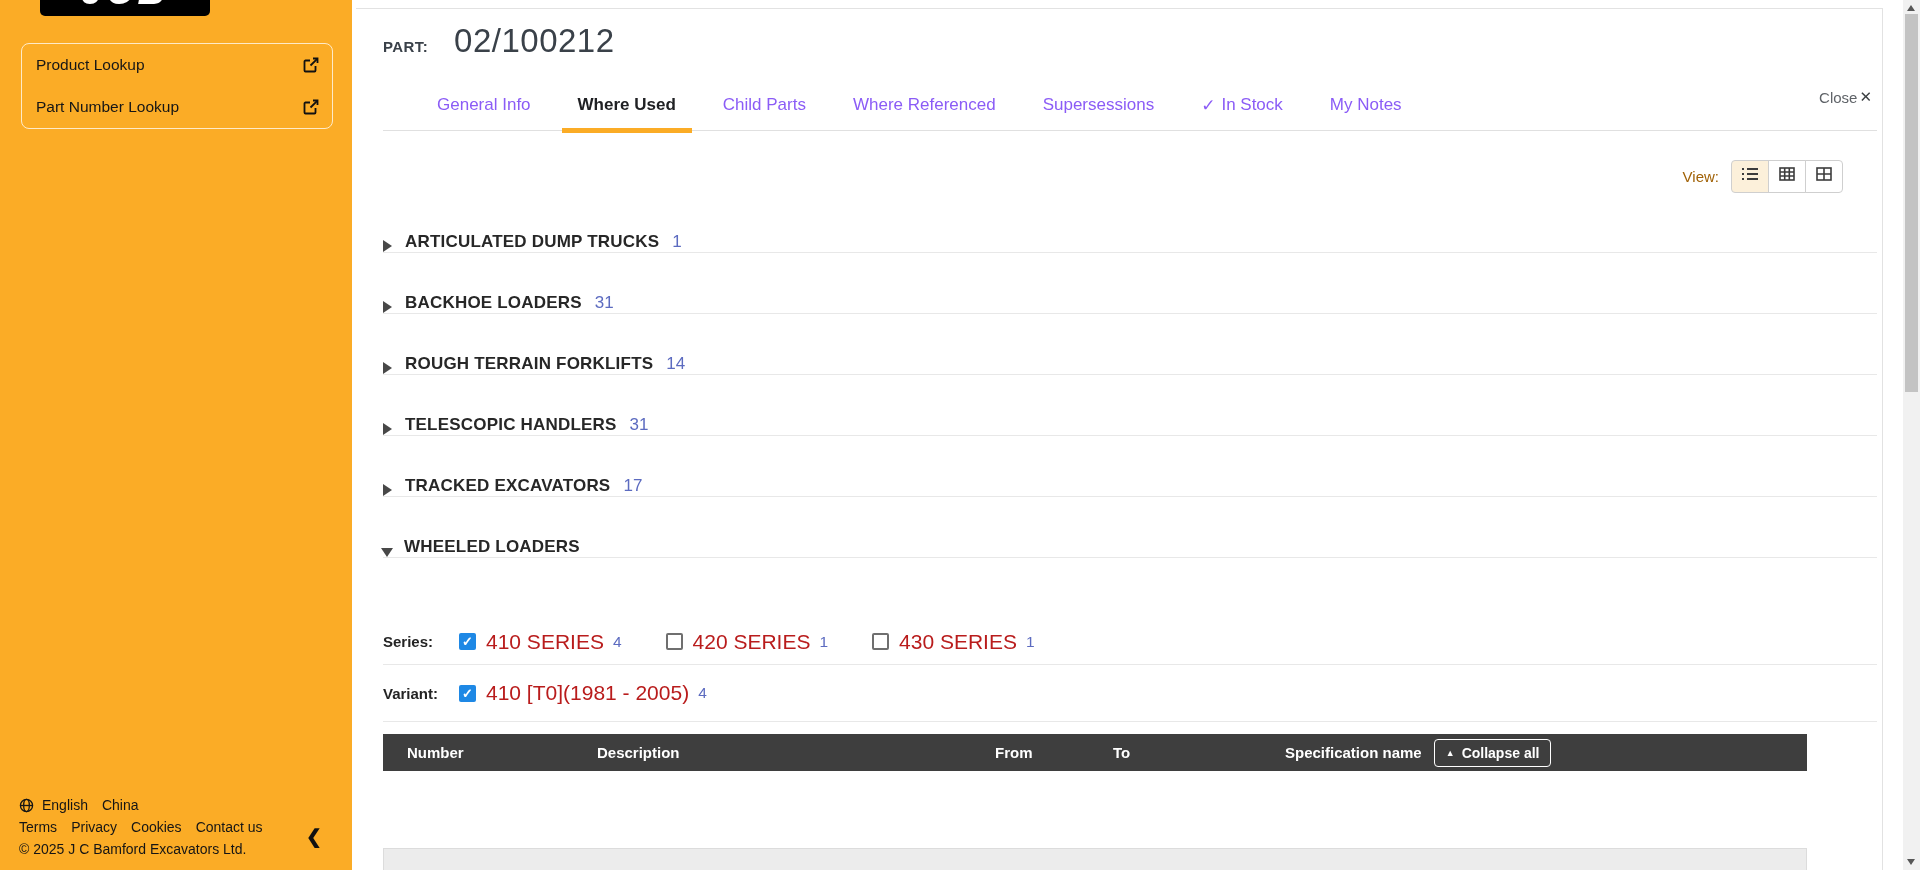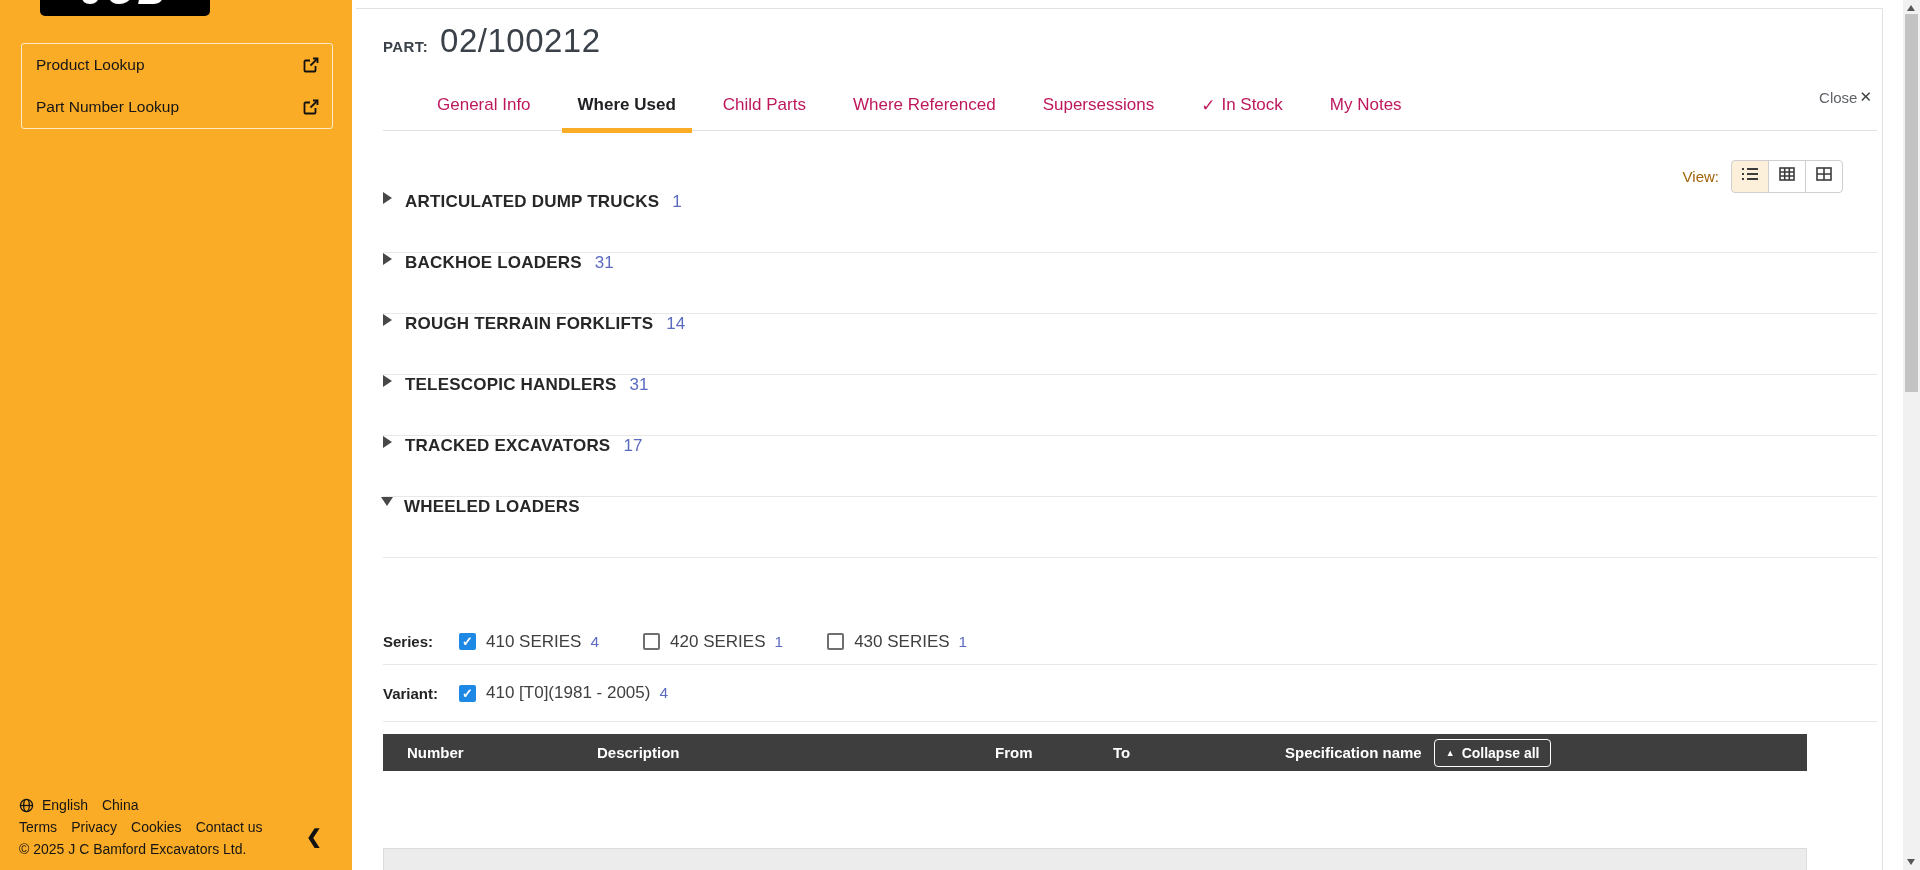--- a/index.html
+++ b/index.html
@@ -5,81 +5,81 @@
   * { margin:0; padding:0; box-sizing:border-box; }
   html,body { width:1920px; height:870px; overflow:hidden; background:#fff;
               font-family:"Liberation Sans", sans-serif; }
 
   
   .sidebar { position:absolute; left:0; top:0; width:352px; height:870px; background:#FBAC26; }
   .logo { position:absolute; left:40px; top:-34px; width:170px; height:50px; background:#000;
           border-radius:5px; color:#fff; font-weight:bold; font-style:italic; font-size:38px;
           letter-spacing:4px; display:flex; align-items:center; justify-content:center; }
   .lookup-box { position:absolute; left:21px; top:43px; width:312px;
-                border:1px solid rgba(255,255,255,.75); border-radius:3px; }
+                border:1px solid rgba(255,255,255,.75); border-radius:8px; }
   .lookup-row { height:42px; display:flex; align-items:center; justify-content:space-between;
                 padding:0 13px 0 14px; font-size:15.5px; color:#161616; cursor:pointer; }
   .lookup-row svg { display:block; }
   .side-footer { position:absolute; left:19px; bottom:10px; font-size:14px; color:#151515; }
   .sf-line { display:flex; align-items:center; height:22px; }
   .sf-line .gap { margin-right:14px; }
   .globe { margin-right:8px; display:flex; }
   .collapse-chevron { position:absolute; left:306px; bottom:22px; font-size:19px; font-weight:bold;
                       color:#111; cursor:pointer; }
 
   
   .main { position:absolute; left:352px; top:0; width:1551px; height:870px; background:#fff; }
   .card-border { position:absolute; left:4px; top:8px; width:1527px; height:862px;
                  border-top:1px solid #e2e2e2; border-right:1px solid #e2e2e2; pointer-events:none; }
 
-  .part-line { position:absolute; left:31px; top:22px; display:flex; align-items:baseline; gap:12px; color:#3a4149; }
+  .part-line { position:absolute; left:31px; top:22px; display:flex; align-items:baseline; gap:26px; color:#3a4149; }
   .part-label { font-size:15px; font-weight:bold; letter-spacing:.4px; }
   .part-number { font-size:33px; font-weight:500; letter-spacing:.5px; }
 
   .tabs { position:absolute; left:31px; top:80px; width:1494px; height:51px;
           border-bottom:1px solid #e0e0e0; display:flex; align-items:center; padding-left:38px; }
   .tab { position:relative; height:100%; display:flex; align-items:center; gap:6px;
-         padding:0 16px; margin-right:15px; font-size:17px; color:#be185d; cursor:pointer; white-space:nowrap; }
+         padding:0 16px; margin-right:15px; font-size:17px; color:#8b5cf6; cursor:pointer; white-space:nowrap; }
   .tab.active { color:#202124; font-weight:bold; }
   .tab.active::after { content:''; position:absolute; left:0; right:0; bottom:-3px; height:5px; background:#FBAC26; }
 
   .close-btn { position:absolute; top:88px; right:31px; display:flex; align-items:center; gap:2px;
                font-size:15px; color:#5f6368; cursor:pointer; }
   .close-x { font-size:15px; color:#3c4043; }
 
   .view-row { position:absolute; top:158px; right:60px; height:36px; display:flex; align-items:center; gap:12px; }
   .view-label { font-size:15px; color:#a16207; }
   .view-group { display:flex; }
   .view-btn { width:38px; height:33px; border:1px solid #cfcfcf; background:#fff; display:flex;
               align-items:center; justify-content:center; cursor:pointer; margin-left:-1px; }
   .view-btn:first-child { border-radius:4px 0 0 4px; margin-left:0; }
   .view-btn:last-child { border-radius:0 4px 4px 0; }
   .view-btn.active { background:#fcf0da; }
 
   .cats { position:absolute; left:31px; top:192px; width:1494px; }
-  .cat-row { height:61px; display:flex; align-items:flex-start; border-bottom:1px solid #e8e8e8; cursor:pointer; }
+  .cat-row { height:61px; display:flex; align-items:flex-end; border-bottom:1px solid #e8e8e8; cursor:pointer; }
   .cat-row.expanded { border-bottom:1px solid #e8e8e8; }
   .tri-r { width:0; height:0; border-left:9px solid #484848; border-top:6px solid transparent;
            border-bottom:6px solid transparent; margin-right:13px; }
   .tri-d { width:0; height:0; border-top:9px solid #484848; border-left:6px solid transparent;
            border-right:6px solid transparent; margin-right:11px; margin-left:-2px; }
   .cat-label { font-size:17px; font-weight:bold; color:#272727; letter-spacing:.2px; }
   .cat-count { font-size:17px; color:#5C6BC0; margin-left:13px; }
 
   .filter-row { position:absolute; left:31px; width:1494px; display:flex; align-items:center;
                 border-bottom:1px solid #e8e8e8; }
   .filter-row.series { top:619px; height:46px; }
   .filter-row.variant { top:665px; height:57px; }
   .filter-label { font-size:15px; font-weight:bold; color:#242424; width:76px; }
   .opt { display:flex; align-items:center; margin-right:44px; cursor:pointer; }
   .cb { width:17px; height:17px; border-radius:2px; flex:0 0 auto; }
   .cb.checked { background:#1E88E5; color:#fff; font-size:13px; font-weight:bold;
                 display:flex; align-items:center; justify-content:center; line-height:1; }
   .cb.unchecked { background:#fff; border:2px solid #6f6f6f; }
-  .opt-label { font-size:17px; color:#404040; margin-left:10px; }
+  .opt-label { font-size:21px; color:#b91c1c; margin-left:10px; }
   .opt-count { font-size:15.5px; color:#5C6BC0; margin-left:9px; }
 
   .results-table { position:absolute; left:31px; top:734px; width:1424px; }
   .thead { display:grid; grid-template-columns:190px 398px 118px 172px 1fr; background:#3E3E3E;
            height:37px; align-items:center; color:#fff; font-size:15px; font-weight:bold; }
   .thead > div { padding-left:24px; display:flex; align-items:center; }
   .collapse-all { margin-left:12px; border:1px solid #fff; border-radius:4px; background:transparent;
                   color:#fff; font-size:14px; font-weight:bold; padding:5px 11px; display:flex;
                   align-items:center; gap:7px; cursor:pointer; font-family:inherit; }
   .collapse-all .up { font-size:9px; }

